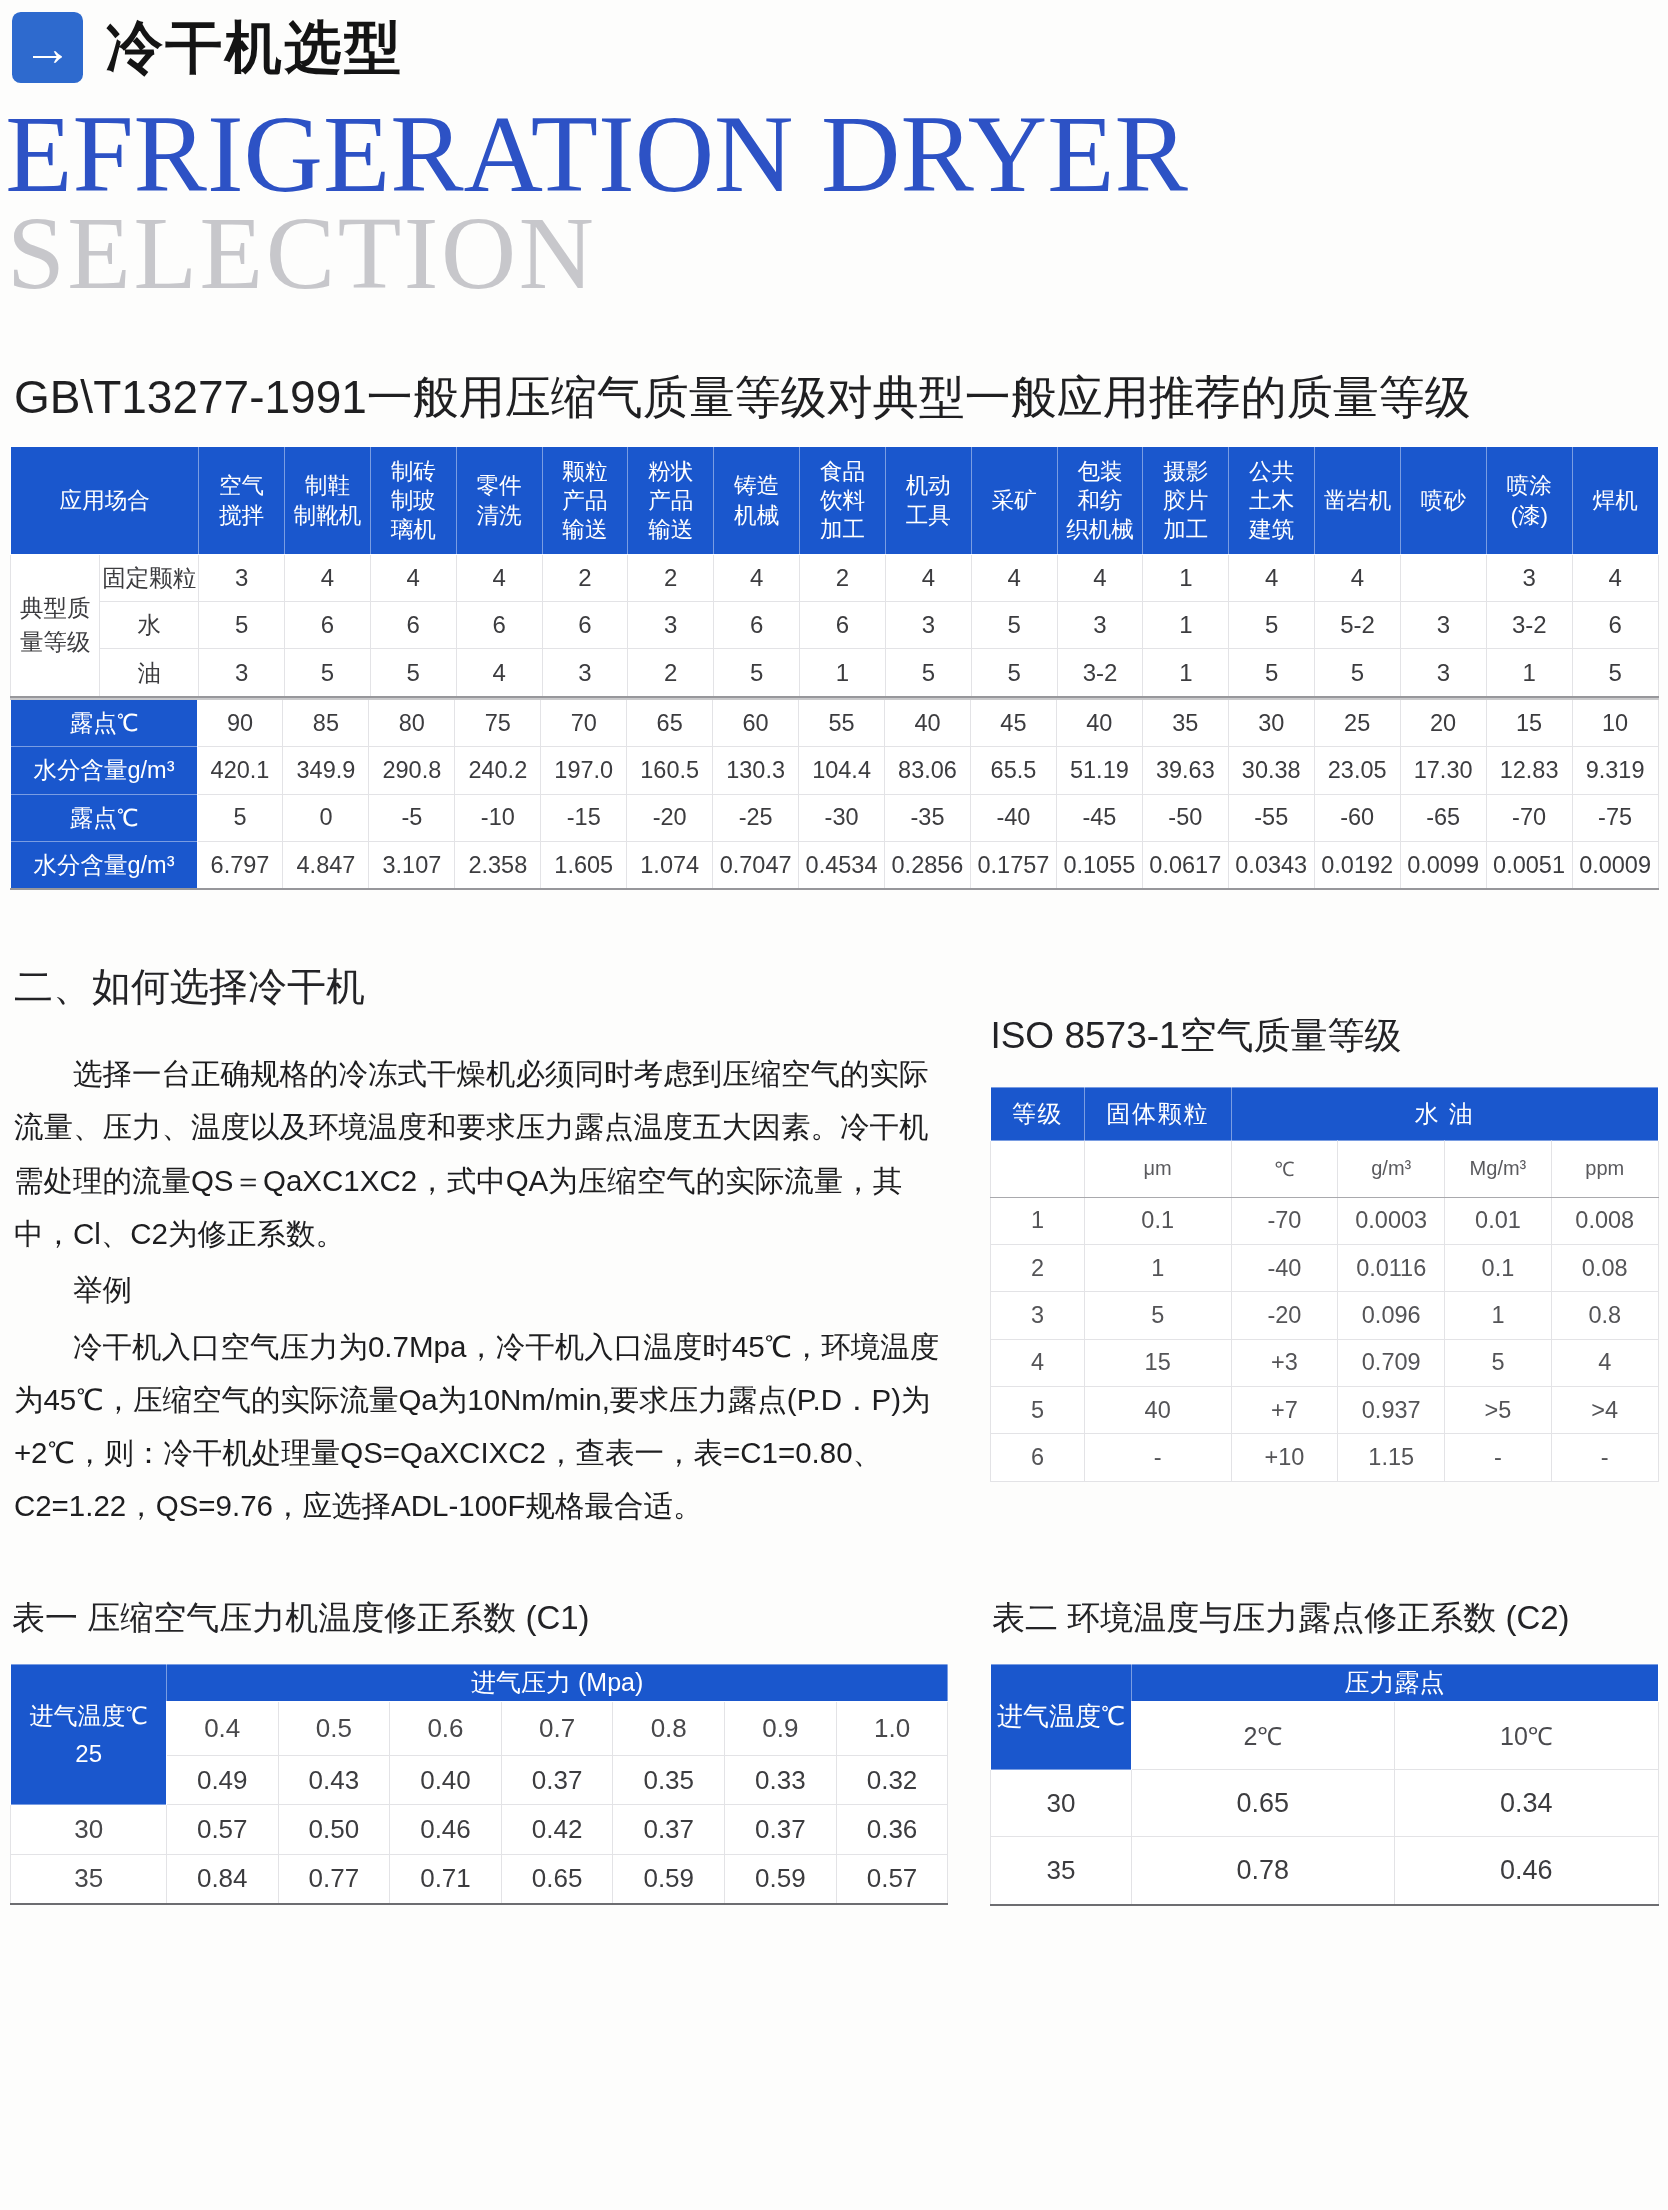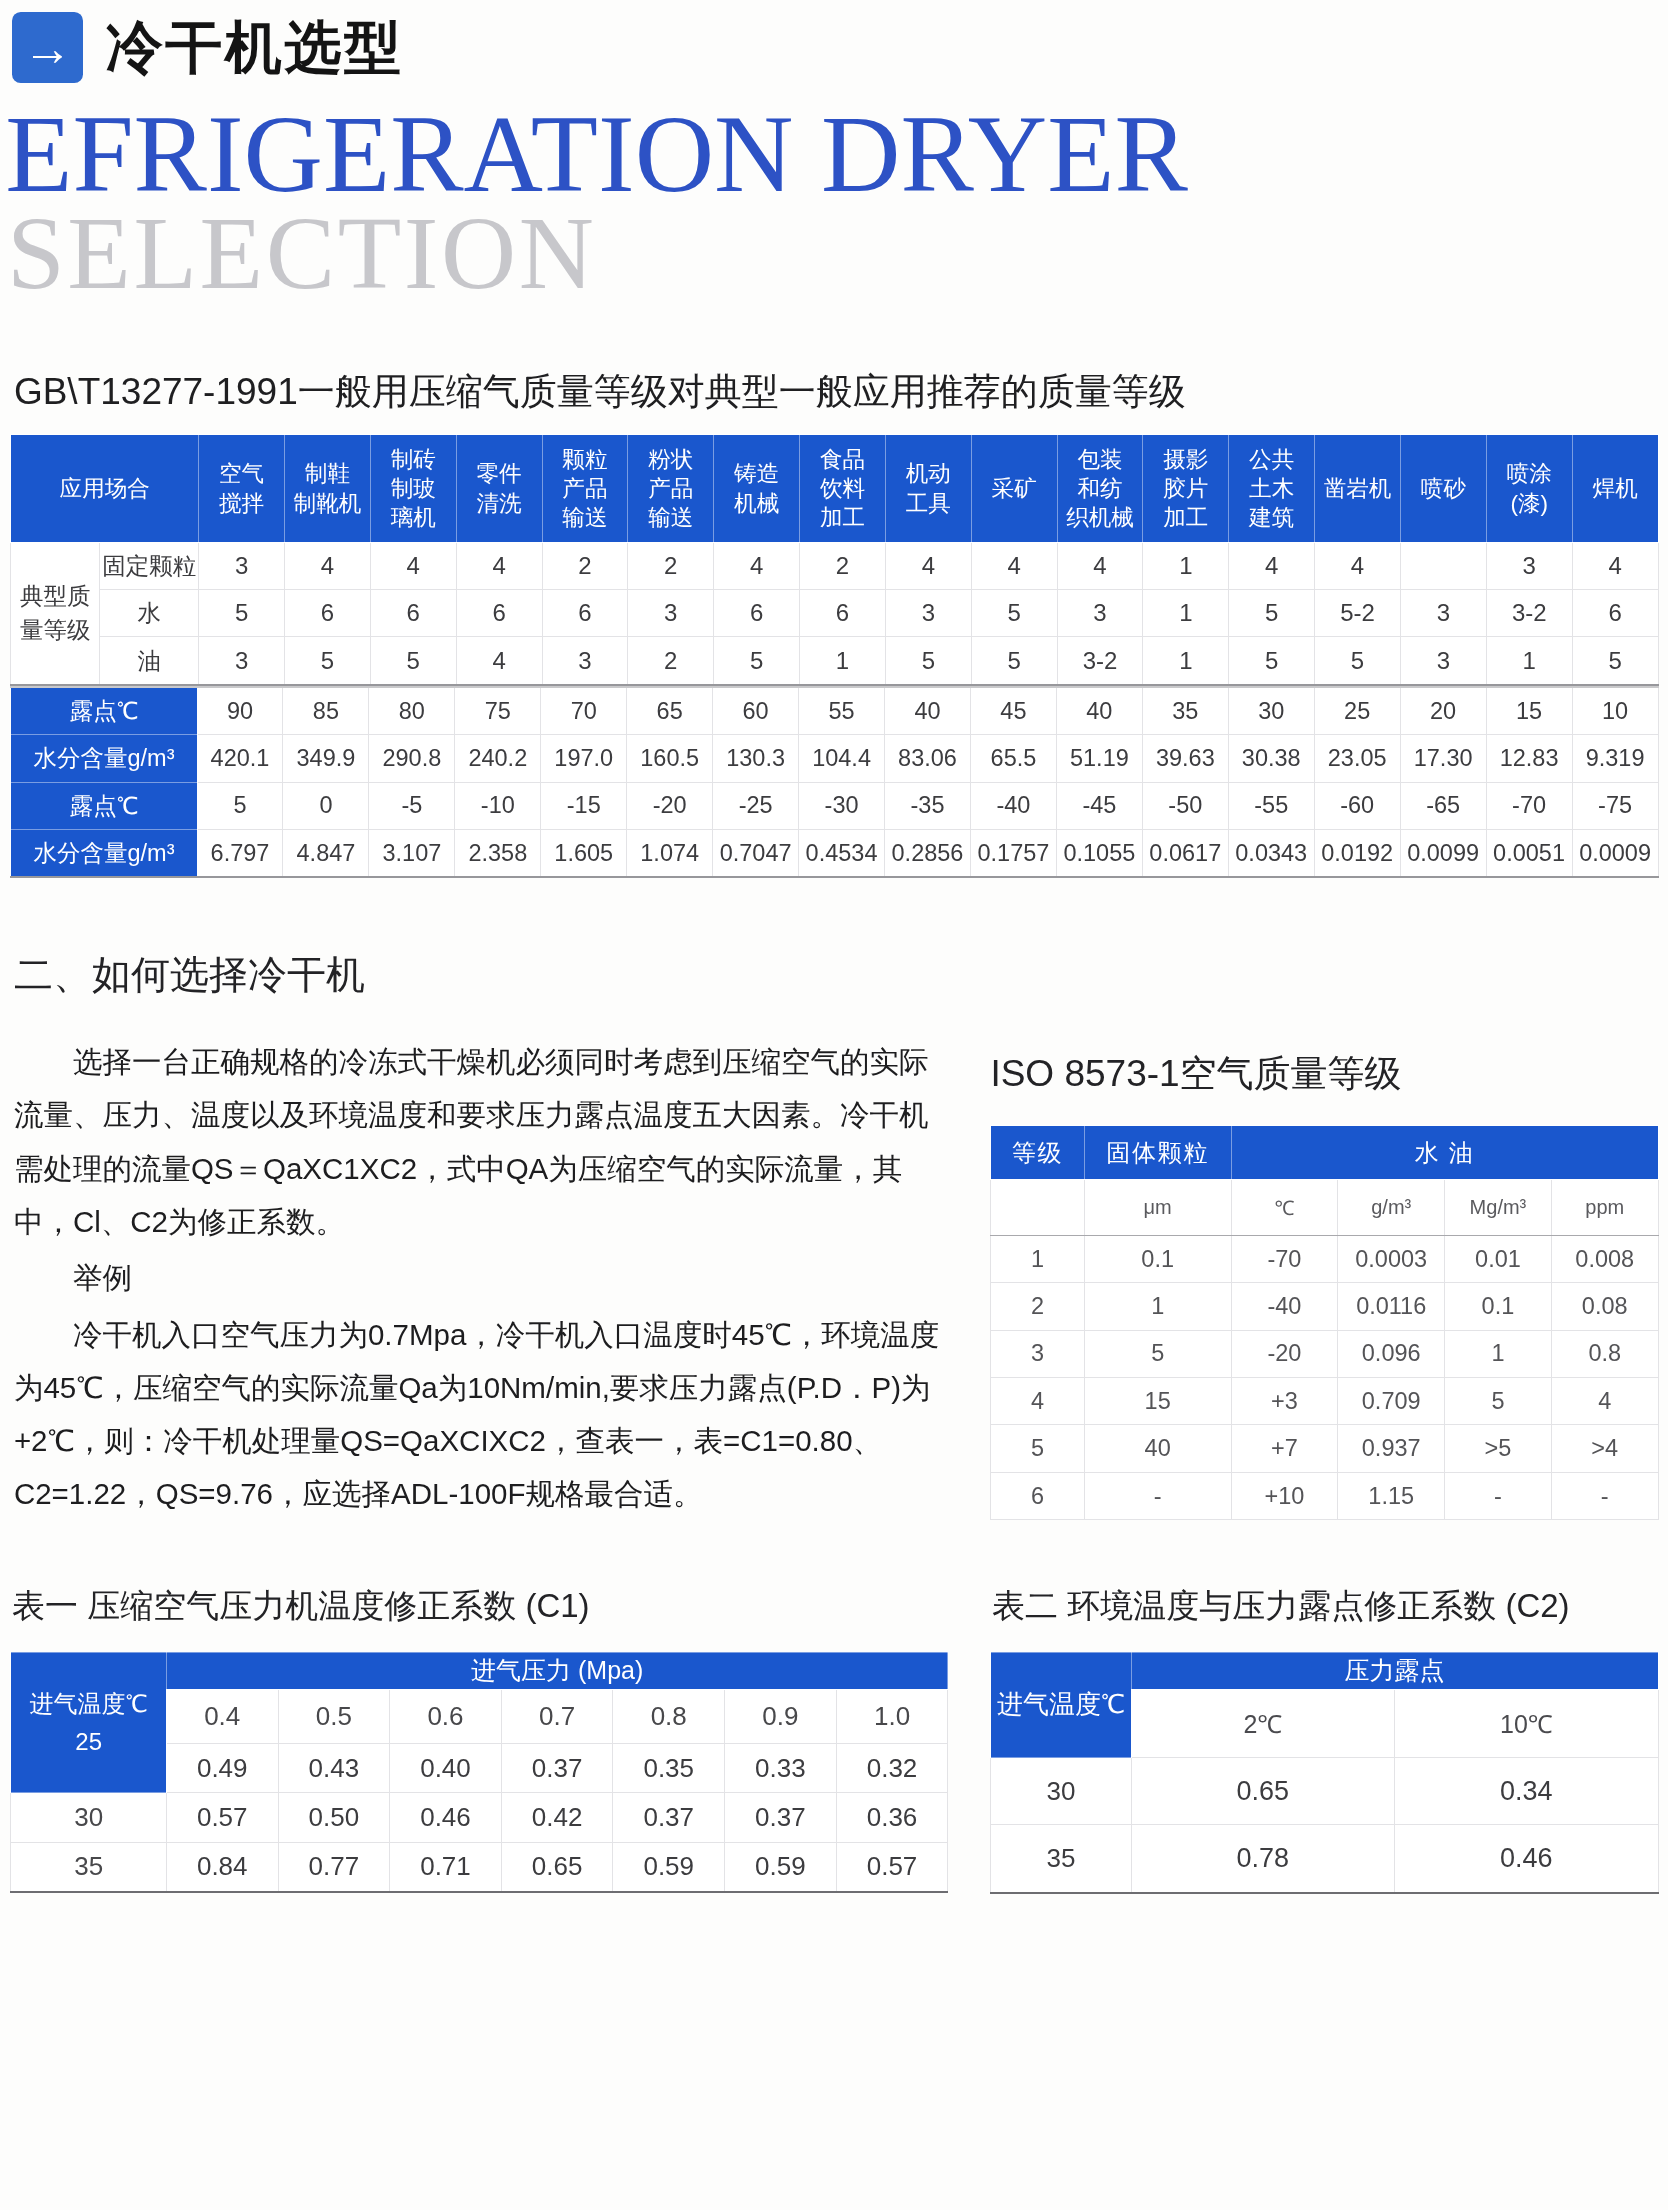--- a/index.html
+++ b/index.html
@@ -11,21 +11,21 @@
   .brand-icon{width:71px;height:71px;background:#2e6ace;border-radius:8.7px;color:#fff;
     font-size:49px;font-weight:700;display:flex;align-items:center;justify-content:center;flex:0 0 auto;}
   .title-cn{font-size:57px;font-weight:700;color:#141414;letter-spacing:2.6px;line-height:71px;}
   .en1{font-family:"Liberation Serif",serif;font-size:110px;color:#2d52c5;line-height:1.08;
     margin:12px 0 0 -5.2px;white-space:nowrap;}
   .en2{font-family:"Liberation Serif",serif;font-size:104px;color:#c7c7cb;line-height:.92;
     margin:-8.7px 0 0 -3.5px;letter-spacing:2.6px;white-space:nowrap;}
 
   .intro{margin:57px 26px 0 33px;font-size:29.5px;line-height:1.67;color:#1c1c1e;text-indent:2em;}
 
-  .gb-title{margin:66px 0 17.4px 3.5px;font-size:37px;font-weight:400;color:#1f1f21;}
+  .gb-title{margin:66px 0 17.4px 3.5px;font-size:46px;font-weight:400;color:#1f1f21;}
 
   table.tbl{width:100%;border-collapse:collapse;table-layout:fixed;background:#fff;}
   .tbl td{border:0.9px solid #e3e3e6;border-top:0.9px solid #dcdcdf;text-align:center;vertical-align:middle;
     color:#3c3c3f;padding:1.7px;word-break:break-all;}
   .tbl .hd{background:#1a57cd;color:#fff;border:0.9px solid rgba(255,255,255,.42);
     white-space:pre-line;line-height:1.3;}
   .lt{color:#95959b;}
 
   #gb{border-bottom:2.6px solid #97979b;}
   #gb tr:first-child td{height:103px;font-size:22.6px;}
@@ -33,21 +33,21 @@
   #gb .rlabel{font-size:23.5px;}
   #gb .glabel{font-size:23.5px;line-height:1.45;white-space:pre-line;}
 
   .sec-title{font-size:39px;font-weight:400;color:#232326;margin:0;}
   .sec1{margin:73px 0 24px 3.5px;}
 
   #dew{border-top:2.6px solid #c9c9cb;border-bottom:2.6px solid #97979b;}
   #dew td{height:43px;font-size:23.5px;}
   #dew .hd{font-size:23.5px;}
 
-  .twocol{display:flex;align-items:flex-end;margin-top:70px;}
+  .twocol{display:flex;align-items:center;margin-top:70px;}
   .leftcol{width:980px;box-sizing:border-box;padding:0 35px 0 3.5px;}
   .rightcol{flex:1;box-sizing:border-box;}
   .sel-text{font-size:29.5px;line-height:1.8;text-indent:2em;color:#1d1d1f;margin:33px 0 0 0;}
   .example{font-size:29.5px;line-height:1.8;text-indent:2em;color:#1d1d1f;margin:3.5px 0 0 0;}
   .iso-title{font-size:37px;font-weight:400;color:#232326;margin:0 0 26px 0;}
 
   #iso{border-bottom:1.7px solid #98989c;padding-left:28px;}
   #iso .hd{height:49px;font-size:24px;letter-spacing:1.7px;}
   #iso .sub{height:52px;font-size:20px;color:#5a5a5e;border-bottom:1.7px solid #a9a9ad;}
   #iso .val{height:43px;font-size:23.5px;color:#545457;}

